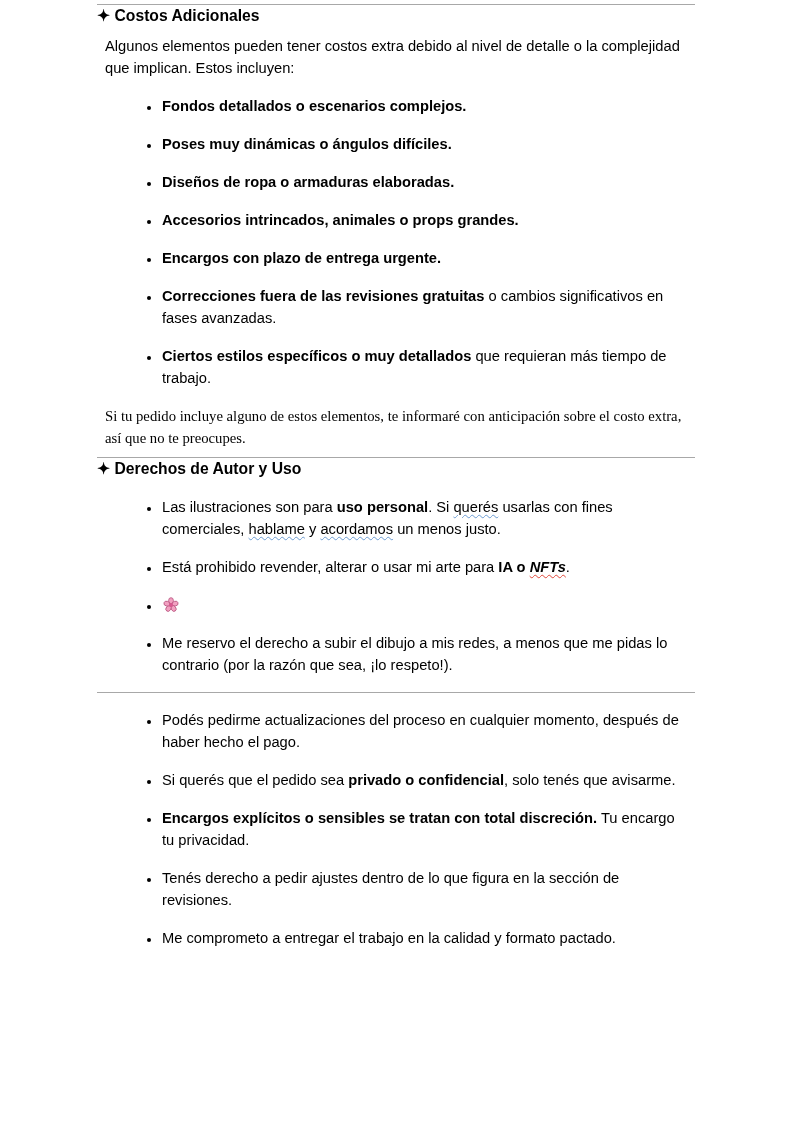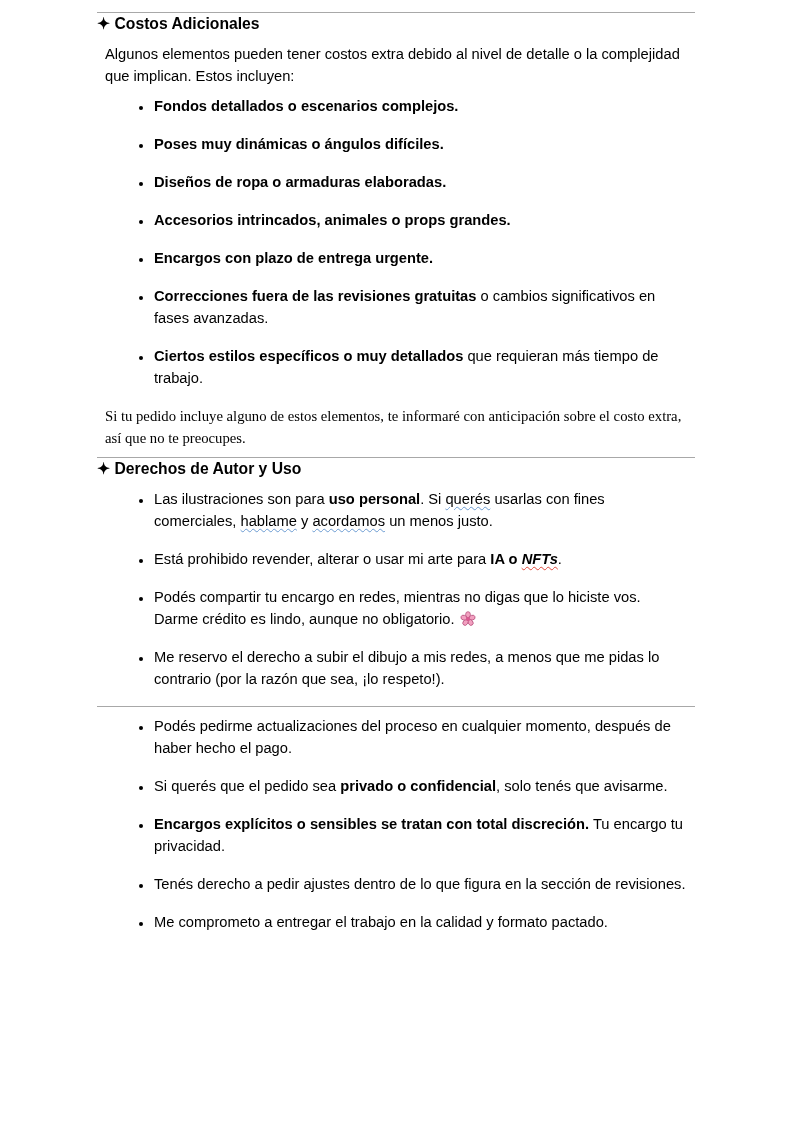--- a/index.html
+++ b/index.html
@@ -8,21 +8,21 @@
     width: 795px; height: 1132px;
     background: #ffffff;
     color: #000000;
     font-family: "Liberation Sans", sans-serif;
     font-size: 14.7px;
     line-height: 22px;
     overflow: hidden;
   }
   .doc-page {
     width: 795px; height: 1132px;
-    padding: 12px 100px 0 97px;
+    padding: 4px 100px 0 97px;
   }
   hr.divider {
     border: none;
     border-top: 1px solid #a8a8a8;
     margin: 0;
     height: 0;
   }
   .r1 { margin-top: 20px; }
   .r2 { margin-top: 20px; }
   .r3 { margin-top: 8px; }
@@ -33,21 +33,21 @@
     margin: 0;
     color: #000000;
   }
   .s1 { margin-top: 31px; }
   .s2 { margin-top: 29px; }
   .s3 { margin-top: 27px; }
   p.body-para { margin: 8px; }
   .intro { margin-top: 18px; }
   .outro { margin-top: 31px; font-family: Liberation Serif, serif; }
   ul.bullet-list {
-    margin: 8px;
+    margin: 16px;
     padding-left: 48px;
     list-style: disc outside;
   }
   .u1 { margin-top: 12px; }
   .u2 { margin-top: 16px; }
   .u3 { margin-top: 16px; }
   ul.bullet-list > li {
     margin: 0 0 16px 0;
     padding-left: 1px;
   }
@@ -99,21 +99,21 @@
 
   <p class="body-para outro">Si tu pedido incluye alguno de estos elementos, te informaré con anticipación sobre el costo extra, así que no te preocupes.</p>
 
   <hr class="divider r2">
 
   <h3 class="section-heading s2">✦ Derechos de Autor y Uso</h3>
 
   <ul class="bullet-list u2">
     <li><span>Las ilustraciones son para </span><span class="b">uso personal</span><span>. Si </span><span class="wb">querés</span><span> usarlas con fines comerciales, </span><span class="wb">hablame</span><span> y </span><span class="wb">acordamos</span><span> un menos justo.</span></li>
     <li><span>Está prohibido revender, alterar o usar mi arte para </span><span class="b">IA o </span><span class="b wr">NFTs</span><span>.</span></li>
-    <li><span>Podés compartir tu encargo en redes, mientras no digas que lo hiciste vos. Darme crédito es lindo, aunque no obligatorio. </span><svg class="flower-svg" width="16" height="16" viewBox="0 0 24 24">
+    <li><svg class="flower-svg" width="16" height="16" viewBox="0 0 24 24">
           <g fill="#f2a0c0" stroke="#b85480" stroke-width="1.2">
             <ellipse cx="12" cy="5.6" rx="3.6" ry="4.6"></ellipse>
             <ellipse cx="12" cy="5.6" rx="3.6" ry="4.6" transform="rotate(72 12 12)"></ellipse>
             <ellipse cx="12" cy="5.6" rx="3.6" ry="4.6" transform="rotate(144 12 12)"></ellipse>
             <ellipse cx="12" cy="5.6" rx="3.6" ry="4.6" transform="rotate(216 12 12)"></ellipse>
             <ellipse cx="12" cy="5.6" rx="3.6" ry="4.6" transform="rotate(288 12 12)"></ellipse>
           </g>
           <circle cx="12" cy="12" r="3" fill="#d9578f"></circle>
         </svg></li>
     <li><span>Me reservo el derecho a subir el dibujo a mis redes, a menos que me pidas lo contrario (por la razón que sea, ¡lo respeto!).</span></li>

